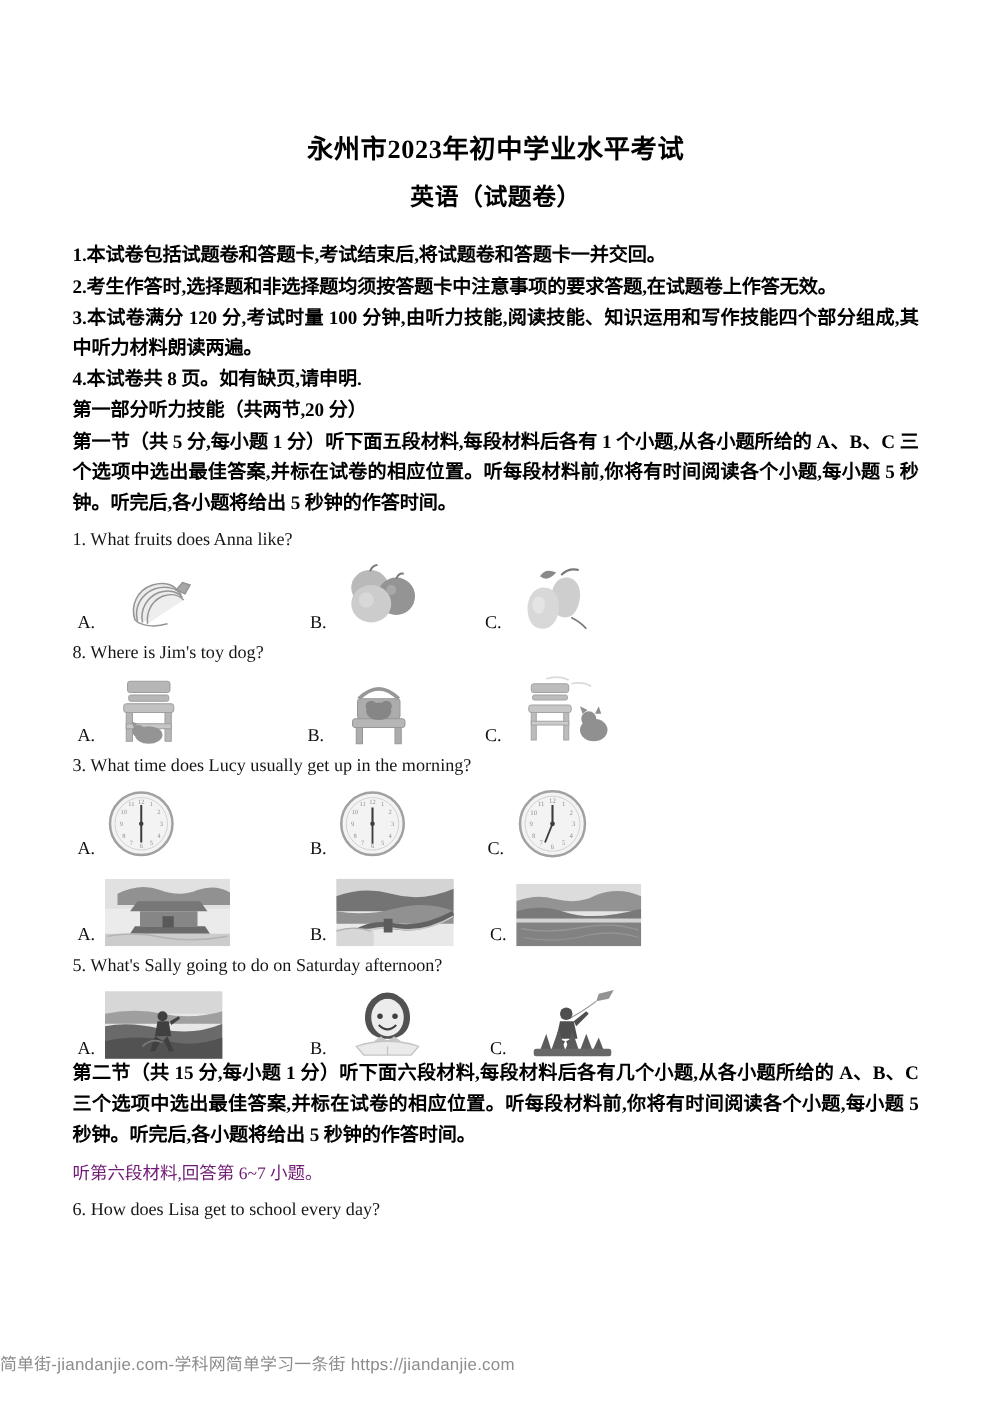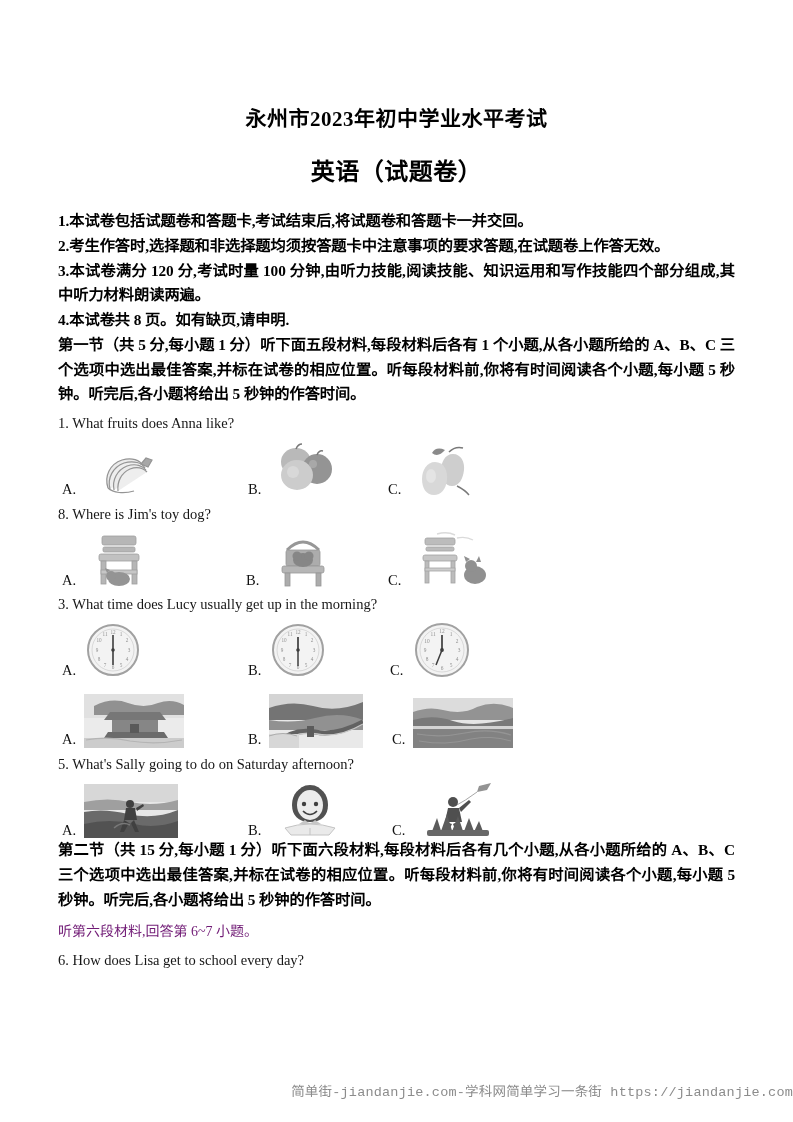--- a/index.html
+++ b/index.html
@@ -34,23 +34,23 @@
     font-weight: bold;
     font-size: 21px;
     letter-spacing: 0.5px;
     margin-top: 92px;
     line-height: 1.2;
   }
   .title-sub {
     text-align: center;
     font-family: "Liberation Serif", "DejaVu Serif", serif;
     font-weight: bold;
-    font-size: 24px;
+    font-size: 19px;
     letter-spacing: 0.5px;
-    margin-top: 26px;
+    margin-top: 16px;
     line-height: 1.2;
   }
 
   
   .notice {
     margin-top: 22px;
   }
   .notice-head {
     font-weight: bold;
     font-size: 15.5px;
@@ -134,40 +134,41 @@
     margin-top: 8px;
     color: #701a75;
   }
 
   
   .footer {
     position: absolute;
     left: 0;
     right: 0;
     bottom: 22px;
-    text-align: right;
-    font-family: Liberation Mono, monospace;
+    text-align: left;
+    font-family: Liberation Sans, sans-serif;
     font-size: 13.5px;
     color: #8c8c8c;
     letter-spacing: 0.2px;
   }
 </style>
 </head>
 <body>
 
 <div class="page">
 
   <div class="title-main">永州市2023年初中学业水平考试</div>
   <div class="title-sub">英语（试题卷）</div>
 
   <div class="notice">
     <div class="notice-line">1.本试卷包括试题卷和答题卡,考试结束后,将试题卷和答题卡一并交回。</div>
     <div class="notice-line">2.考生作答时,选择题和非选择题均须按答题卡中注意事项的要求答题,在试题卷上作答无效。</div>
     <div class="notice-line">3.本试卷满分 120 分,考试时量 100 分钟,由听力技能,阅读技能、知识运用和写作技能四个部分组成,其中听力材料朗读两遍。</div>
     <div class="notice-line">4.本试卷共 8 页。如有缺页,请申明.</div>
+    <div class="sec-line">第一部分听力技能（共两节,20 分）</div>
     <div class="sec-line">第一节（共 5 分,每小题 1 分）听下面五段材料,每段材料后各有 1 个小题,从各小题所给的 A、B、C 三个选项中选出最佳答案,并标在试卷的相应位置。听每段材料前,你将有时间阅读各个小题,每小题 5 秒钟。听完后,各小题将给出 5 秒钟的作答时间。</div>
   </div>
 
   <div class="question q1">
     <div class="q-text">1. What fruits does Anna like?</div>
     <div class="options">
 
       <div class="opt col-a">
         <span class="opt-label">A.</span>
         <span class="opt-art">

